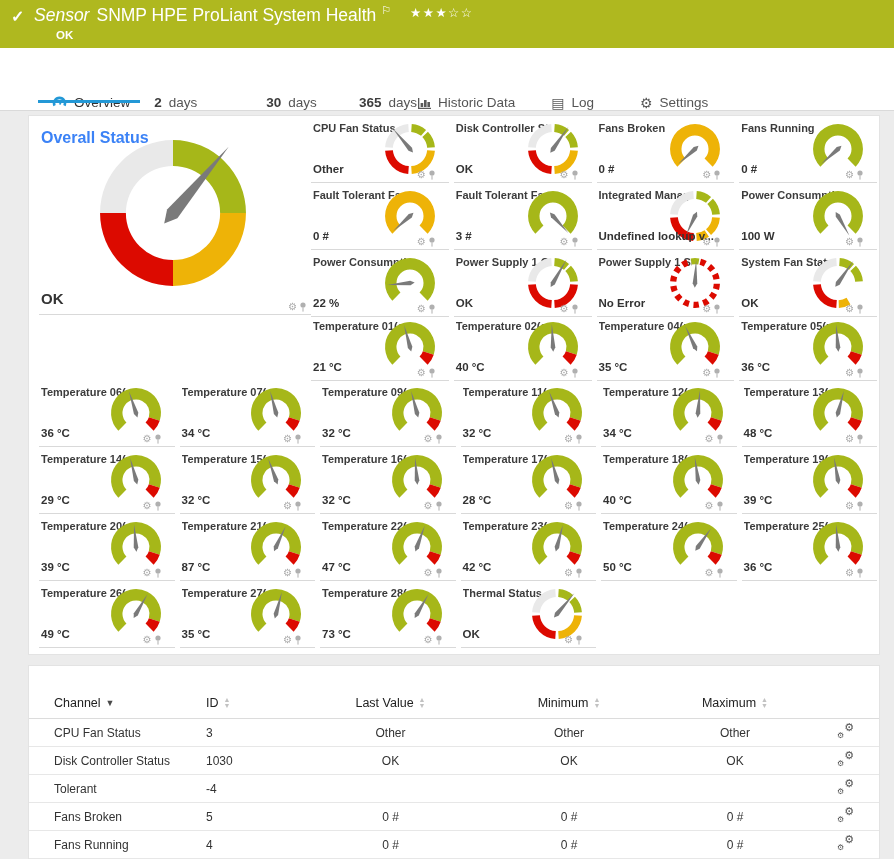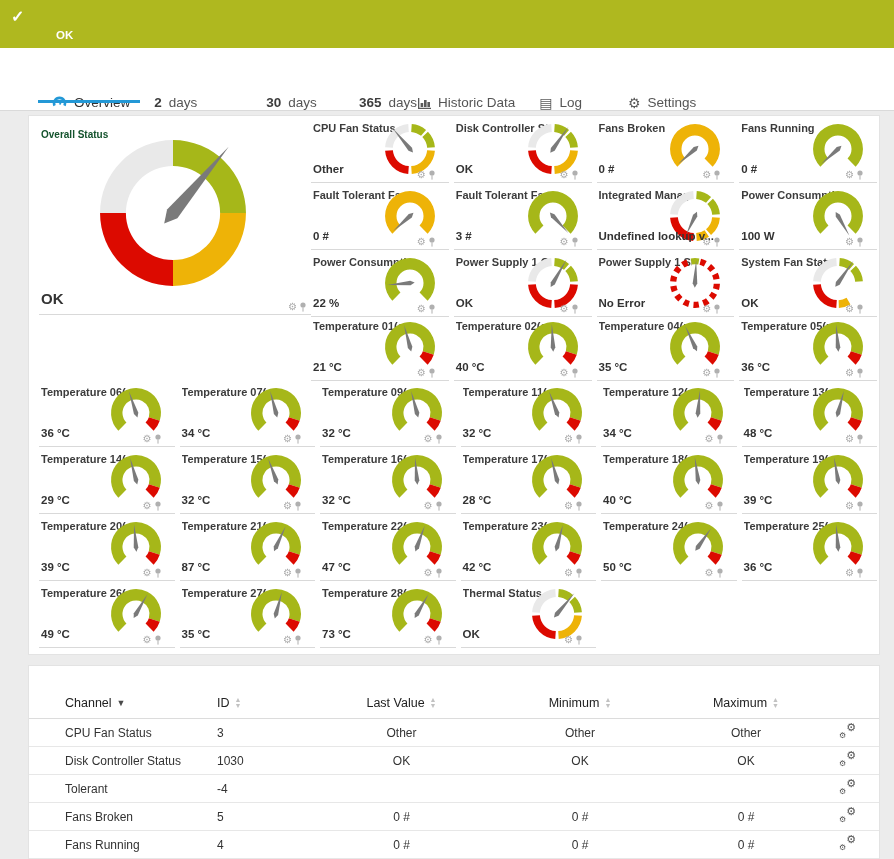--- a/index.html
+++ b/index.html
@@ -27,61 +27,65 @@
        height:3px;background:#2398d6;}
   .tabicon{display:inline-flex;align-items:center;}
   .glyphicon{font-size:14px;color:#5a5a5a;line-height:1;}
   
   .panel{position:absolute;background:#fff;border:1px solid #e3e3e3;box-sizing:border-box;}
   #gauges-panel{left:28px;top:115px;width:852px;height:540px;}
   #table-panel{left:28px;top:665px;width:852px;height:236px;}
   
   .overall{position:absolute;left:10px;top:3px;width:272px;height:195px;
            border-bottom:1px solid #d9d9d9;}
-  .overall .t{position:absolute;top:10px;left:2px;font-size:10px;font-weight:bold;color:#14532d;}
+  .overall .t{position:absolute;top:10px;left:2px;font-size:16px;font-weight:bold;color:#3b82f6;}
   .overall .gauge{position:absolute;left:58px;top:18px;width:152px;height:152px;}
   .overall .v{position:absolute;bottom:7px;left:2px;font-size:15px;font-weight:bold;color:#333;}
   .overall .icons{position:absolute;right:4px;bottom:2px;}
   
   .grid{position:absolute;display:grid;column-gap:5px;}
   #grid4a{left:282px;top:0;width:566px;grid-template-columns:repeat(4,1fr);}
   #grid4b{left:282px;top:198px;width:566px;grid-template-columns:repeat(4,1fr);}
   #grid6{left:10px;top:264px;width:838px;grid-template-columns:repeat(6,1fr);}
   .tile{position:relative;height:66px;border-bottom:1px solid #d9d9d9;cursor:pointer;}
   .tile .t{position:absolute;top:6px;left:2px;right:42px;font-size:11px;font-weight:600;
            color:#3c3c3c;white-space:nowrap;overflow:hidden;}
   .tile .gauge{position:absolute;right:13px;top:7px;width:52px;height:52px;}
   .tile .v{position:absolute;left:2px;bottom:7px;font-size:11.5px;font-weight:600;
            color:#333;white-space:nowrap;}
   .icons{display:flex;align-items:center;gap:2px;}
   .tile .icons{position:absolute;right:13px;bottom:2px;}
   .gear-mini{font-size:10px;color:#aaa;line-height:1;cursor:pointer;}
   .gauge svg{overflow:visible;display:block;width:100%;height:100%;}
   
   .thead,.trow{display:grid;grid-template-columns:152px 92px 185px 172px 160px 1fr 30px;
-       padding:0 36px;align-items:center;}
+       padding:0 25px;align-items:center;}
   .thead{height:30px;margin-top:22px;border-bottom:1px solid #dcdcdc;
        font-size:12.5px;color:#222;}
   .trow{height:27px;border-bottom:1px solid #e7e7e7;font-size:12px;color:#333;}
   .c-center{text-align:center;}
   .c-tools{text-align:right;}
   .hcell{display:flex;align-items:center;}
   .hcell.c-center{justify-content:center;}
   .sort-active{font-size:9px;color:#4a4a4a;margin-left:5px;}
   .sort-ud{display:inline-flex;flex-direction:column;margin-left:5px;color:#c2c2c2;
        font-size:7px;line-height:6px;}
   .wrench{position:relative;display:inline-block;width:16px;height:15px;color:#555;cursor:pointer;}
   .wrench .g1{position:absolute;right:0;top:-2px;font-size:11px;line-height:1;}
   .wrench .g2{position:absolute;left:-1px;bottom:-1px;font-size:8px;line-height:1;}
 </style>
 </head>
 <body>
 
 <div class="topbar">
   <span class="check">✓</span>
+  <div class="title-row">
+    <span class="sensor-word">Sensor</span><span>SNMP HPE ProLiant System Health</span><span class="flag">⚐</span>
+    <span class="stars">★★★☆☆</span>
+  </div>
   <div class="status-ok">OK</div>
 </div>
 
 <div class="tabs">
   <div class="tab active" style="margin-right:24px;">
     <span class="tabicon">
       <svg width="15" height="14" viewBox="0 0 16 16">
           <path d="M2.4 11 A6.2 6.2 0 1 1 13.6 11" fill="none" stroke="#2398d6" stroke-width="3"></path>
           <path d="M7.2 9.2 L12.6 3.4 L9 10.4 Z" fill="#2398d6"></path>
         </svg>
@@ -93,21 +97,21 @@
     <span>days</span>
   </div>
   <div class="tab" style="margin-right:42px;margin-left:25px;">
     <span class="num">30</span>
     <span>days</span>
   </div>
   <div class="tab" style="">
     <span class="num">365</span>
     <span>days</span>
   </div>
-  <div class="tab" style="margin-right:24px;">
+  <div class="tab" style="margin-right:36px;">
     <span class="tabicon">
       <svg width="14" height="13" viewBox="0 0 14 13">
           <path d="M1 12 V1 h1.3 v9.7 H14 V12 Z" fill="#5a5a5a"></path>
           <rect x="3.6" y="6" width="2.6" height="4" fill="#5a5a5a"></rect>
           <rect x="7" y="3" width="2.6" height="7" fill="#5a5a5a"></rect>
           <rect x="10.4" y="5" width="2.6" height="5" fill="#5a5a5a"></rect>
         </svg>
     </span>
     <span>Historic Data</span>
   </div>

